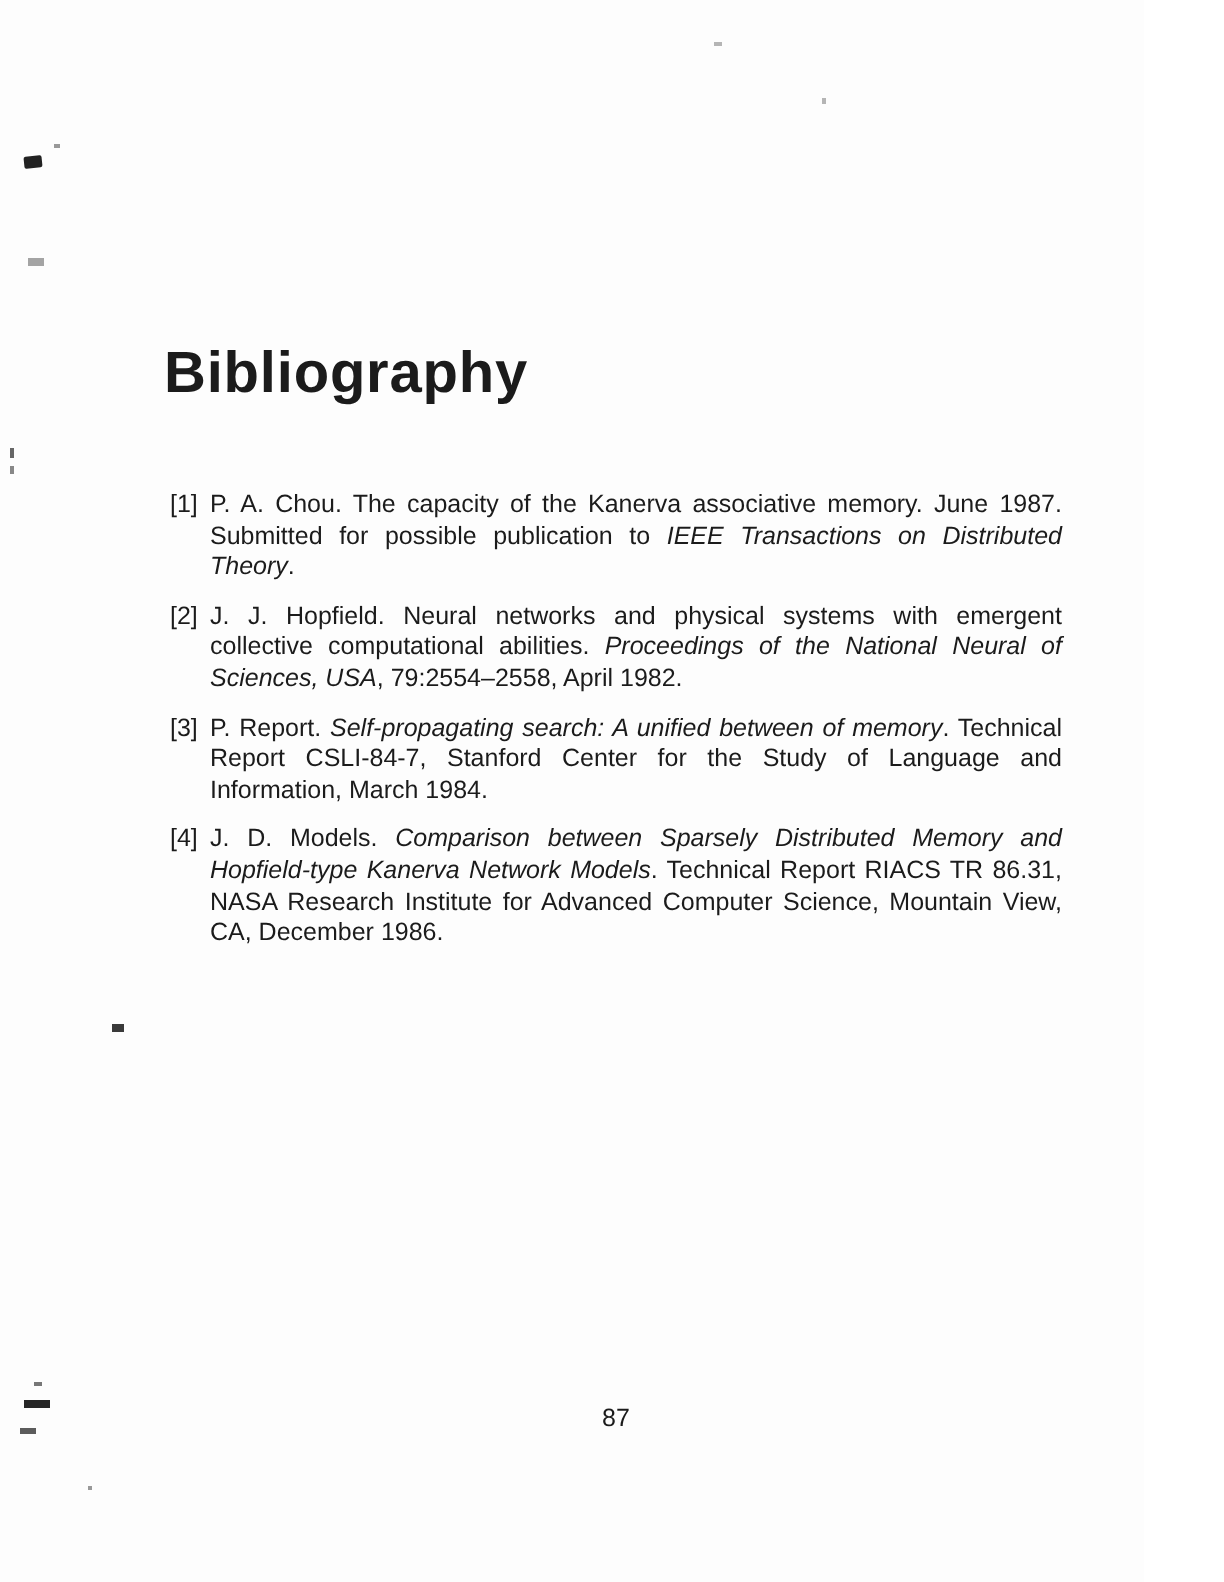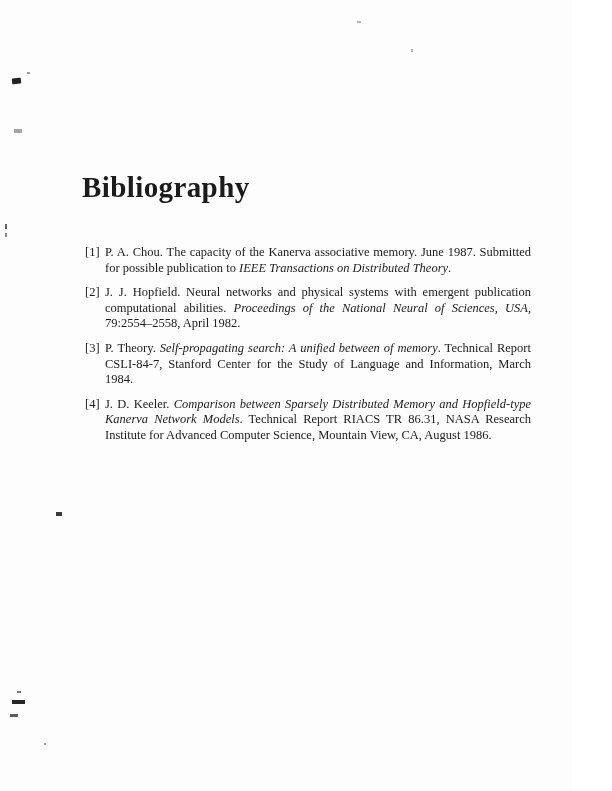--- a/index.html
+++ b/index.html
@@ -1,21 +1,21 @@
 <!DOCTYPE html>
 <html><head>
 <meta charset="utf-8">
 <style>
   html, body { margin: 0; padding: 0; background: #ffffff; }
   .page {
     position: relative;
     width: 572px;
     height: 791px;
     background: var(--paper, #fdfdfd);
-    font-family: Liberation Serif, serif;
+    font-family: Liberation Sans, sans-serif;
     color: var(--ink, #1b1b1b);
     overflow: hidden;
   }
   .title {
     position: absolute;
     left: 82px;
     top: 171px;
     margin: 0;
     font-size: 29px;
     font-weight: 700;
@@ -102,26 +102,27 @@
 
   <h1 class="title">Bibliography</h1>
 
   <div class="ref-list">
       <div class="ref-item">
         <span class="ref-marker">[1]</span>
         <div class="ref-text"><span>P. A. Chou. The capacity of the Kanerva associative memory. June 1987. Submitted for possible publication to </span><span class="italic">IEEE Transactions on Distributed Theory</span><span>.</span></div>
       </div>
       <div class="ref-item">
         <span class="ref-marker">[2]</span>
-        <div class="ref-text"><span>J. J. Hopfield. Neural networks and physical systems with emergent publication computational abilities. </span><span class="italic">Proceedings of the National Neural of Sciences, USA</span><span>, 79:2554–2558, April 1982.</span></div>
+        <div class="ref-text"><span>J. J. Hopfield. Neural networks and physical systems with emergent collective computational abilities. </span><span class="italic">Proceedings of the National Neural of Sciences, USA</span><span>, 79:2554–2558, April 1982.</span></div>
       </div>
       <div class="ref-item">
         <span class="ref-marker">[3]</span>
-        <div class="ref-text"><span>P. Theory. </span><span class="italic">Self-propagating search: A unified between of memory</span><span>. Technical Report CSLI-84-7, Stanford Center for the Study of Language and Information, March 1984.</span></div>
+        <div class="ref-text"><span>P. Report. </span><span class="italic">Self-propagating search: A unified between of memory</span><span>. Technical Report CSLI-84-7, Stanford Center for the Study of Language and Information, March 1984.</span></div>
       </div>
       <div class="ref-item">
         <span class="ref-marker">[4]</span>
-        <div class="ref-text"><span>J. D. Keeler. </span><span class="italic">Comparison between Sparsely Distributed Memory and Hopfield-type Kanerva Network Models</span><span>. Technical Report RIACS TR 86.31, NASA Research Institute for Advanced Computer Science, Mountain View, CA, August 1986.</span></div>
+        <div class="ref-text"><span>J. D. Models. </span><span class="italic">Comparison between Sparsely Distributed Memory and Hopfield-type Kanerva Network Models</span><span>. Technical Report RIACS TR 86.31, NASA Research Institute for Advanced Computer Science, Mountain View, CA, December 1986.</span></div>
       </div>
     </div>
 
+  <div class="page-number">87</div>
 
 </div>
 
 </body></html>

